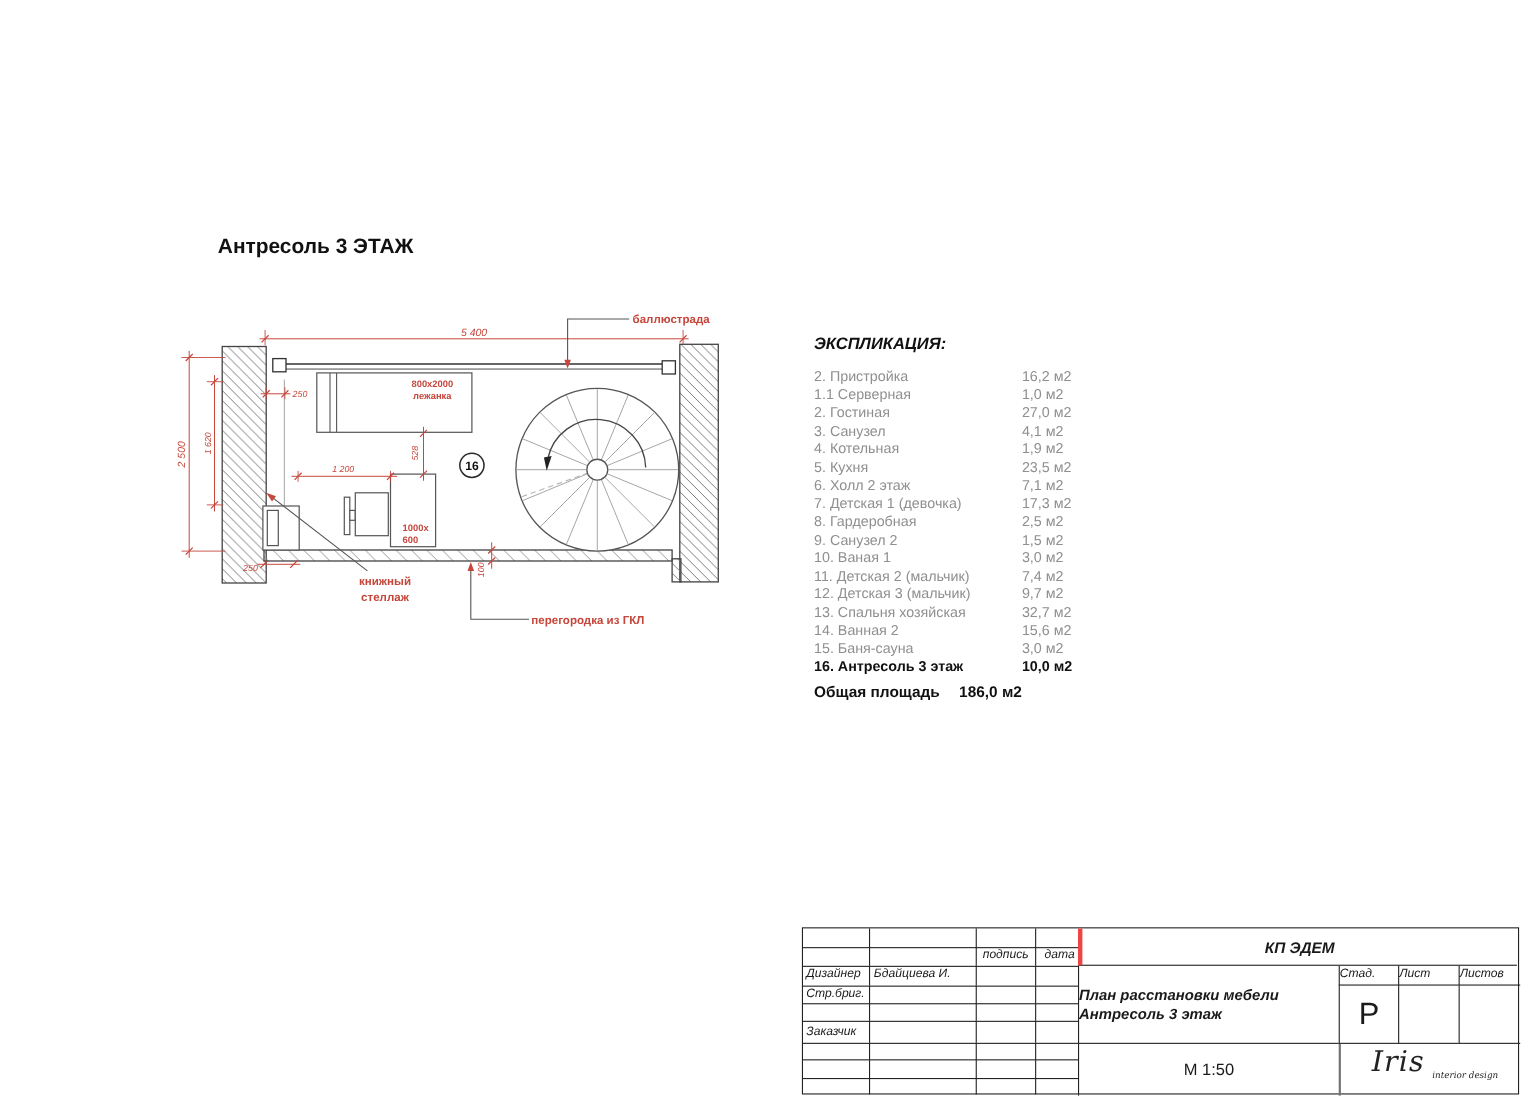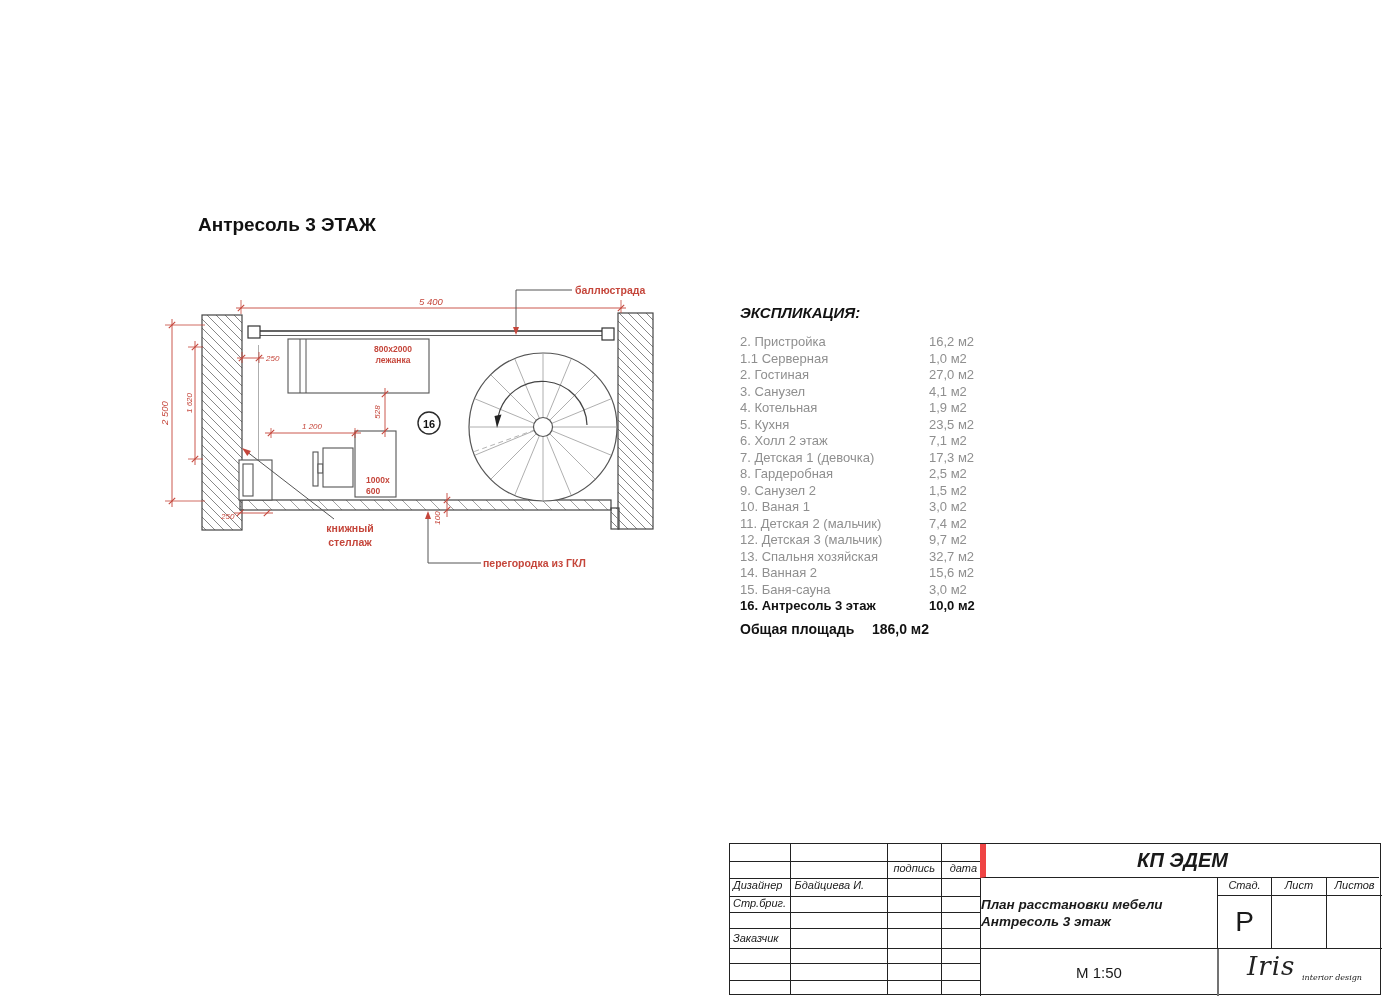--- a/index.html
+++ b/index.html
@@ -38,27 +38,27 @@
   #exp-total .exp-total-label{display:inline-block;width:128px;}
   
   #titleblock{
     left:729px;top:843px;width:652px;height:152px;
     border:1.5px solid #222;box-sizing:border-box;font-style:italic;font-size:11px;
   }
   #titleblock .abs{box-sizing:border-box;}
   .tb-row{position:absolute;left:0;width:250px;display:flex;border-bottom:1px solid #222;}
   .tb-cell{border-right:1px solid #222;overflow:hidden;white-space:nowrap;padding:1px 3px 0 3px;}
   .tb-c1{width:61px;}.tb-c2{width:100px;}.tb-c3{width:53px;text-align:center;}.tb-c4{width:36px;text-align:right;}
-  .tb-kp{left:250px;top:0;width:399px;height:34px;border-left:6px solid #ef4444;border-bottom:1px solid #222;
-         display:flex;align-items:center;justify-content:center;font-size:20px;font-weight:600;}
+  .tb-kp{left:250px;top:0;width:399px;height:34px;border-left:4px solid #ef4444;border-bottom:1px solid #222;
+         display:flex;align-items:center;justify-content:center;font-size:14px;font-weight:600;}
   .tb-doc{left:250px;top:34px;width:237px;height:71px;border-left:1px solid #222;border-bottom:1px solid #222;
           display:flex;flex-direction:column;justify-content:center;
           font-size:13.5px;font-weight:bold;line-height:17px;}
   .tb-sh{left:487px;top:34px;height:18px;display:flex;}
-  .tb-sh .sh-cell{border-left:1px solid #222;border-bottom:1px solid #222;text-align:center;padding-top:1px;}
+  .tb-sh .sh-cell{border-left:1px solid #222;border-bottom:1px solid #222;padding-top:1px;}
   .tb-sv{left:487px;top:52px;height:53px;display:flex;}
   .tb-sv .sv-cell{border-left:1px solid #222;border-bottom:1px solid #222;display:flex;align-items:center;justify-content:center;}
   .sh-c1{width:53px;}.sh-c2{width:54px;}.sh-c3{width:55px;}
   .stage-letter{font-style:normal;font-size:28px;font-weight:normal;}
   .tb-scale{left:250px;top:105px;width:237px;height:47px;border-left:1px solid #222;
             display:flex;align-items:center;justify-content:center;font-style:normal;font-size:15px;}
   .tb-logo{left:487px;top:105px;width:162px;height:47px;border-left:2px solid #737373;padding:2px 0 0 28px;}
   .logo-main{font-family:"DejaVu Serif",serif;font-style:italic;font-size:26px;color:#222;letter-spacing:1px;}
   .logo-sub{display:block;font-family:"DejaVu Serif",serif;font-style:italic;font-size:8px;color:#222;margin:-8px 0 0 55px;}
 </style>

